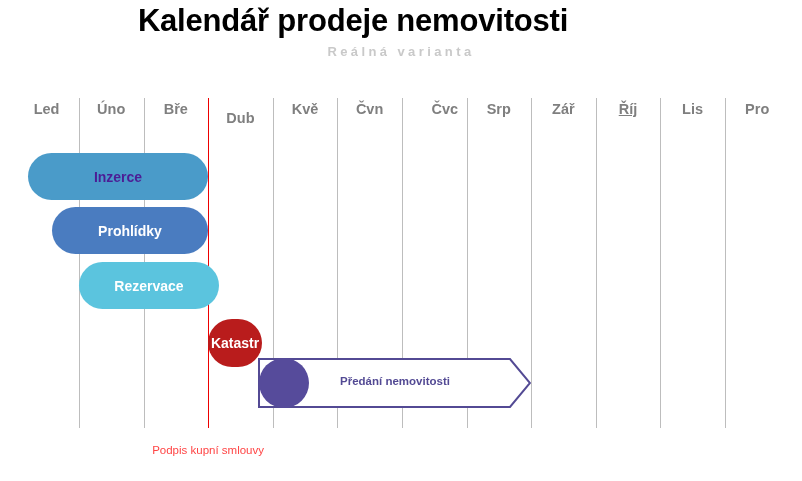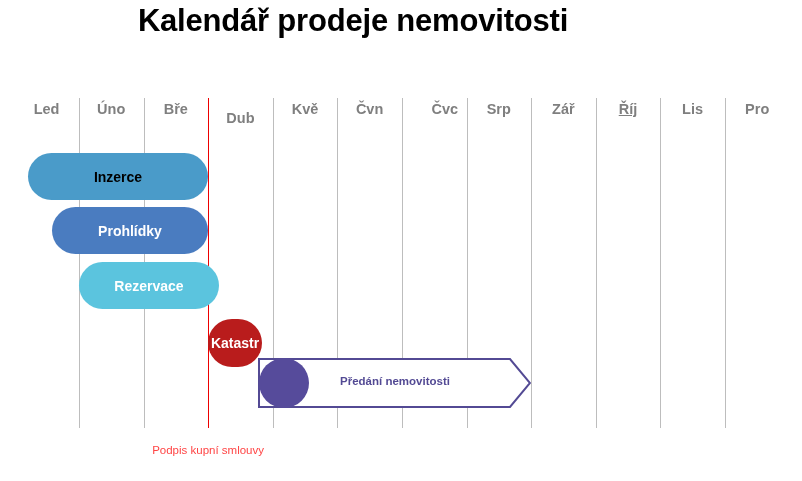--- a/index.html
+++ b/index.html
@@ -73,20 +73,21 @@
     font-size:11.5px;font-weight:bold;color:#534a94;
     white-space:nowrap;
   }
 </style>
 </head>
 <body>
 
 <div id="chart-root">
 
   <div class="title">Kalendář prodeje nemovitosti</div>
+  <div class="subtitle">Reálná varianta</div>
 
   <div id="axis-layer">
       <div class="month-label" style="left: 14.3px; width: 64.6px;">Led</div>
       <div class="month-label" style="left: 78.9px; width: 64.6px;">Úno</div>
       <div class="gridline" style="left: 78.9px;"></div>
       <div class="month-label" style="left: 143.5px; width: 64.6px;">Bře</div>
       <div class="gridline" style="left: 143.5px;"></div>
       <div class="month-label" style="left: 208.1px; width: 64.6px; margin-top: 9px;">Dub</div>
       <div class="marker-line" style="left: 208.1px;"></div>
       <div class="month-label" style="left: 272.7px; width: 64.6px;">Kvě</div>
@@ -101,21 +102,21 @@
       <div class="gridline" style="left: 531.1px;"></div>
       <div class="month-label" style="left: 595.7px; width: 64.6px; text-decoration: underline;">Říj</div>
       <div class="gridline" style="left: 595.7px;"></div>
       <div class="month-label" style="left: 660.3px; width: 64.6px;">Lis</div>
       <div class="gridline" style="left: 660.3px;"></div>
       <div class="month-label" style="left: 724.9px; width: 64.6px;">Pro</div>
       <div class="gridline" style="left: 724.9px;"></div>
       <div class="marker-label" style="left: 108.1px; width: 200px;">Podpis kupní smlouvy</div>
     </div>
   <div id="bars-layer">
-      <div class="bar" style="left: 28px; top: 153px; width: 180px; height: 47px; background: rgb(74, 155, 201); color: #000000; font-size: 14px;">
+      <div class="bar" style="left: 28px; top: 153px; width: 180px; height: 47px; background: rgb(74, 155, 201); color: #4c1d95; font-size: 14px;">
         <span class="bar-label">Inzerce</span>
       </div>
       <div class="bar" style="left: 52px; top: 207px; width: 156px; height: 47px; background: rgb(74, 124, 192); color: rgb(255, 255, 255); font-size: 14px;">
         <span class="bar-label">Prohlídky</span>
       </div>
       <div class="bar" style="left: 79px; top: 262px; width: 140px; height: 47px; background: rgb(91, 196, 222); color: rgb(255, 255, 255); font-size: 14px;">
         <span class="bar-label">Rezervace</span>
       </div>
       <div class="bar" style="left: 208px; top: 319px; width: 54px; height: 48px; background: #b91c1c; color: rgb(255, 255, 255); font-size: 14px;">
         <span class="bar-label">Katastr</span>

